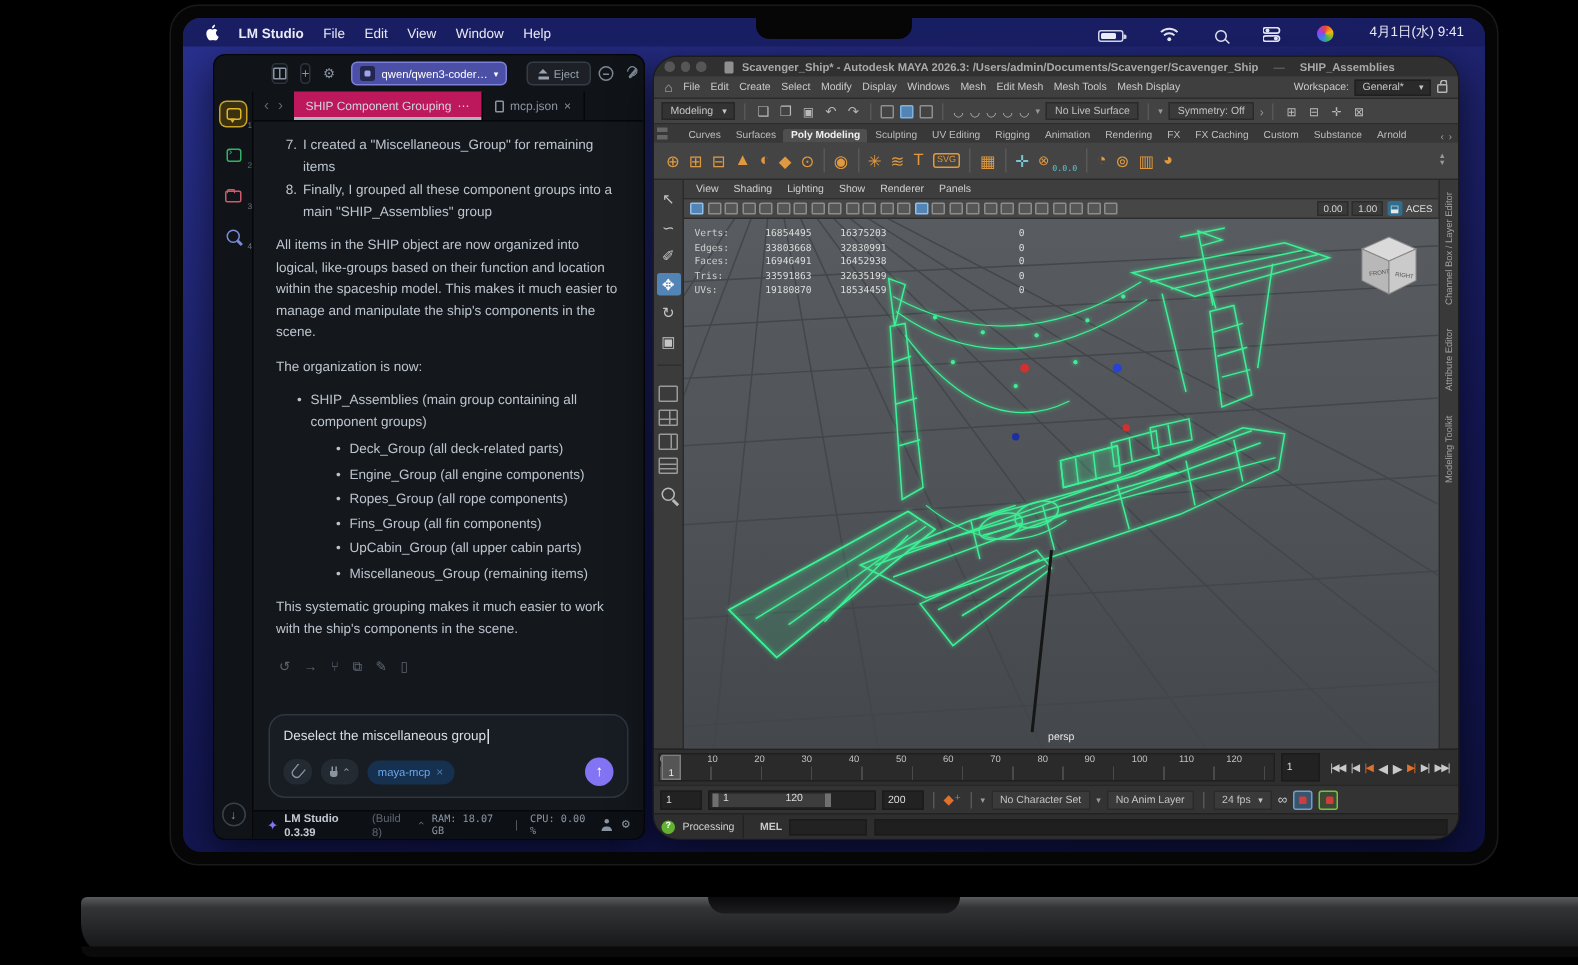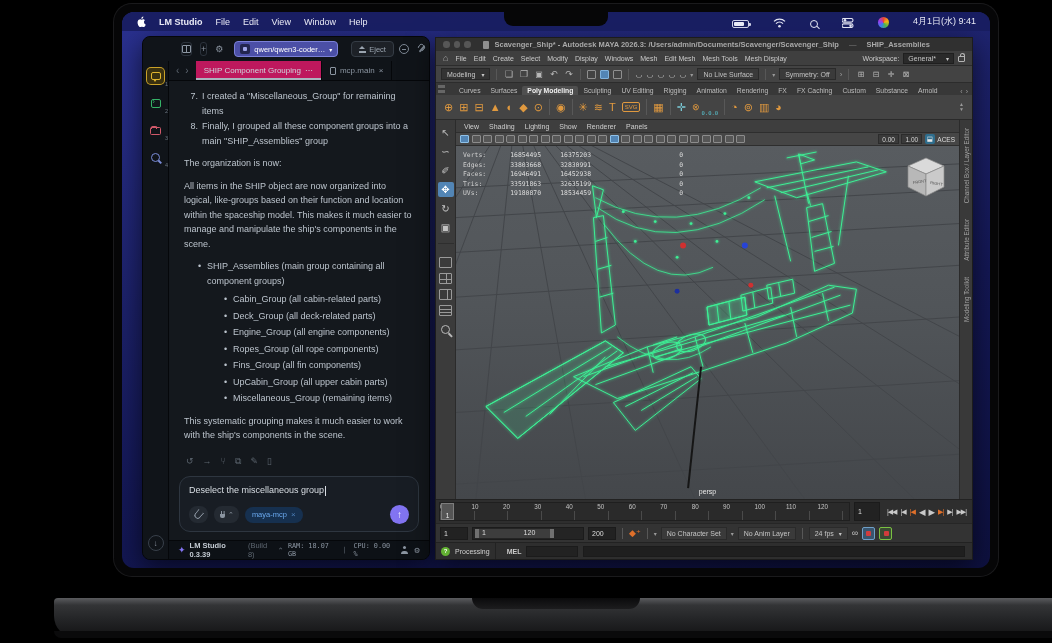--- a/index.html
+++ b/index.html
@@ -129,21 +129,21 @@
                   gap:4px; padding:0 9px; color:#8b95a1; font-size:7.5px; }
   .lm-logo { color:#8274f2; font-size:9px; }
   .sb-ver { color:#c3cad2; font-weight:bold; }
   .sb-dim { color:#5d6670; }
   .sb-right { margin-left:auto; display:flex; align-items:center; gap:7px; font-family:"DejaVu Sans Mono",monospace; font-size:6.8px; }
   .person-ic { width:8px; height:8px; position:relative; }
   .person-ic::before{content:""; position:absolute; left:2.4px; top:0; width:3.4px; height:3.4px; border-radius:50%; background:#8b95a1;}
   .person-ic::after{content:""; position:absolute; left:0.6px; bottom:0; width:7px; height:3.4px; border-radius:3px 3px 0 0; background:#8b95a1;}
 
   
-  .maya { position:absolute; left:313px; top:25px; width:538px; height:523px; background:#3b3b3b; border-radius:0;
+  .maya { position:absolute; left:313px; top:25px; width:538px; height:523px; background:#3b3b3b; border-radius:17px;
           border:1px solid #1c1c1c; box-shadow:0 8px 26px rgba(0,0,0,.6); overflow:hidden; display:flex; flex-direction:column; z-index:20; }
   .my-titlebar { flex:0 0 13px; background:#303030; display:flex; align-items:center; gap:4px; padding:0 7px;
                  color:#a9a9a9; font-size:7.5px; }
   .tl.dim { width:6.5px; height:6.5px; background:#565656; }
   .doc-ic { width:6px; height:8px; background:#8f8f8f; border-radius:1px; margin:0 2px 0 8px; }
   .my-title { white-space:nowrap; overflow:hidden; text-overflow:ellipsis; font-weight:bold; }
   .my-title-sep { margin:0 6px; color:#7d7d7d; }
   .my-menubar { flex:0 0 15px; background:#3f3f3f; border-bottom:1px solid #2c2c2c; display:flex; align-items:center;
                 gap:7px; padding:0 7px; color:#cacaca; font-size:7px; }
   .my-menubar .i-home { font-size:9px; color:#b5b5b5; }
@@ -346,38 +346,37 @@
               <div class="tab-nav">
                 <span class="g i-left"></span>
                 <span class="g i-right"></span>
               </div>
               <div class="lm-tab active">
                 <span>SHIP Component Grouping</span>
                 <span class="g i-dots"></span>
               </div>
               <div class="lm-tab">
                 <span class="file-ic"></span>
-                <span>mcp.main</span>
+                <span>mcp.json</span>
                 <span class="g i-close"></span>
               </div>
             </div>
 
             <div class="lm-chat">
               <div class="num-item">
                 <span class="num">7.</span>
                 <span>I created a "Miscellaneous_Group" for remaining items</span>
               </div>
               <div class="num-item">
                 <span class="num">8.</span>
                 <span>Finally, I grouped all these component groups into a main "SHIP_Assemblies" group</span>
               </div>
+              <p>All items in the SHIP object are now organized into logical, like-groups based on their function and location within the spaceship model. This makes it much easier to manage and manipulate the ship's components in the scene.</p>
               <p>The organization is now:</p>
-              <p>All items in the SHIP object are now organized into logical, like-groups based on their function and location within the spaceship model. This makes it much easier to manage and manipulate the ship's components in the scene.</p>
               <div class="bl1">SHIP_Assemblies (main group containing all component groups)</div>
-              <div class="bl2">Cabin_Group (all cabin-related parts)</div>
               <div class="bl2">Deck_Group (all deck-related parts)</div>
               <div class="bl2">Engine_Group (all engine components)</div>
               <div class="bl2">Ropes_Group (all rope components)</div>
               <div class="bl2">Fins_Group (all fin components)</div>
               <div class="bl2">UpCabin_Group (all upper cabin parts)</div>
               <div class="bl2">Miscellaneous_Group (remaining items)</div>
               <p>This systematic grouping makes it much easier to work with the ship's components in the scene.</p>
               <div class="msg-actions">
                 <span class="g">↺</span>
                 <span class="g">→</span>

